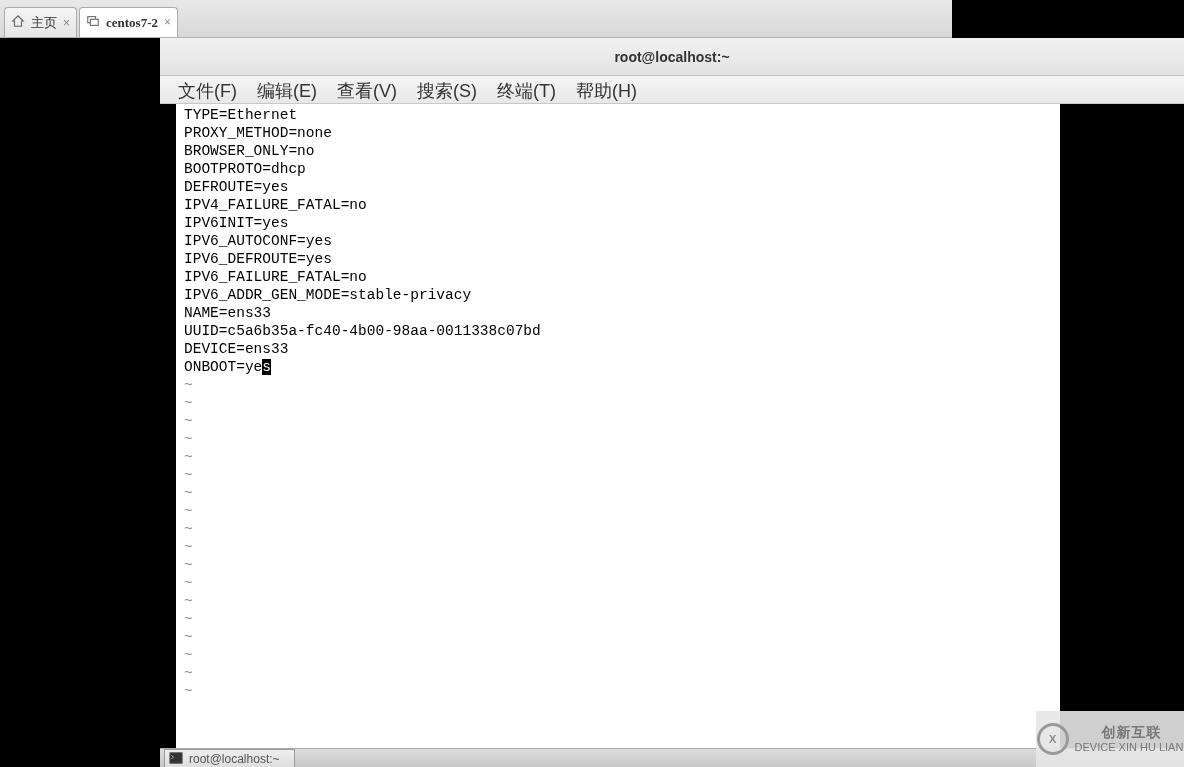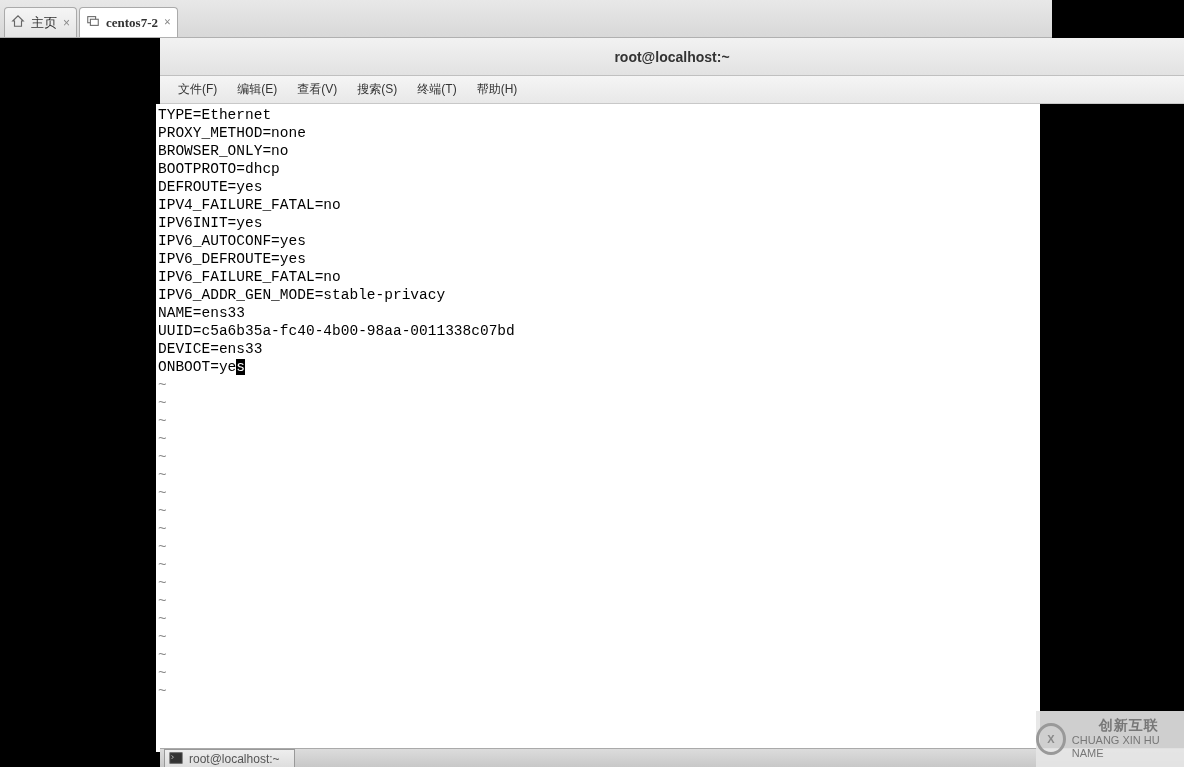--- a/index.html
+++ b/index.html
@@ -1,21 +1,21 @@
 <!DOCTYPE html>
 <html><head>
 <meta charset="utf-8">
 <style>
   * { box-sizing: border-box; margin: 0; padding: 0; }
   html, body { width: 1184px; height: 767px; font-family: sans-serif; overflow: hidden; background: #000; }
   
   
   .tabbar {
     position: absolute;
-    top: 0; left: 0; width: 1052px; height: 38px;
+    top: 0; left: 0; width: 952px; height: 38px;
     background: linear-gradient(to bottom, #e8e8e8, #d8d8d8);
     border-bottom: 1px solid #b0b0b0;
     display: flex;
     align-items: flex-end;
     padding-left: 4px;
   }
   .tab {
     display: flex;
     align-items: center;
     height: 30px;
@@ -67,42 +67,42 @@
   }
   
   
   .menubar {
     position: absolute;
     top: 76px; left: 160px;
     width: 1024px; height: 28px;
     background: linear-gradient(to bottom, #f5f5f5, #e8e8e8);
     border-bottom: 1px solid #c8c8c8;
     display: flex;
-    align-items: center;
+    align-items: flex-end;
     padding-left: 8px;
-    font-size: 12px;
+    font-size: 18px;
     color: #333;
   }
   .menuitem {
     padding: 0 10px;
     cursor: pointer;
   }
   
   
   .terminal {
     position: absolute;
-    top: 104px; left: 156px;
+    top: 104px; left: 176px;
     width: 884px;
     height: 648px;
     background: #fff;
     font-family: "Courier New", monospace;
     font-size: 14.5px;
     line-height: 18px;
     color: #000;
-    padding: 2px 2px;
+    padding: 2px 8px;
     white-space: pre;
   }
   .line { height: 18px; }
   .cursor {
     background: #000;
     color: #fff;
   }
   .tilde { color: #888; }
   
   
@@ -211,15 +211,15 @@
     <span>root@localhost:~</span>
   </div>
 </div>
 
 <div class="watermark">
   <div class="logo">
       <span>X</span>
     </div>
   <div class="txt">
     <div class="big">创新互联</div>
-    <div>CHUANG XIN HU NAME</div>
+    <div>DEVICE XIN HU LIAN</div>
   </div>
 </div>
 
 </body></html>

